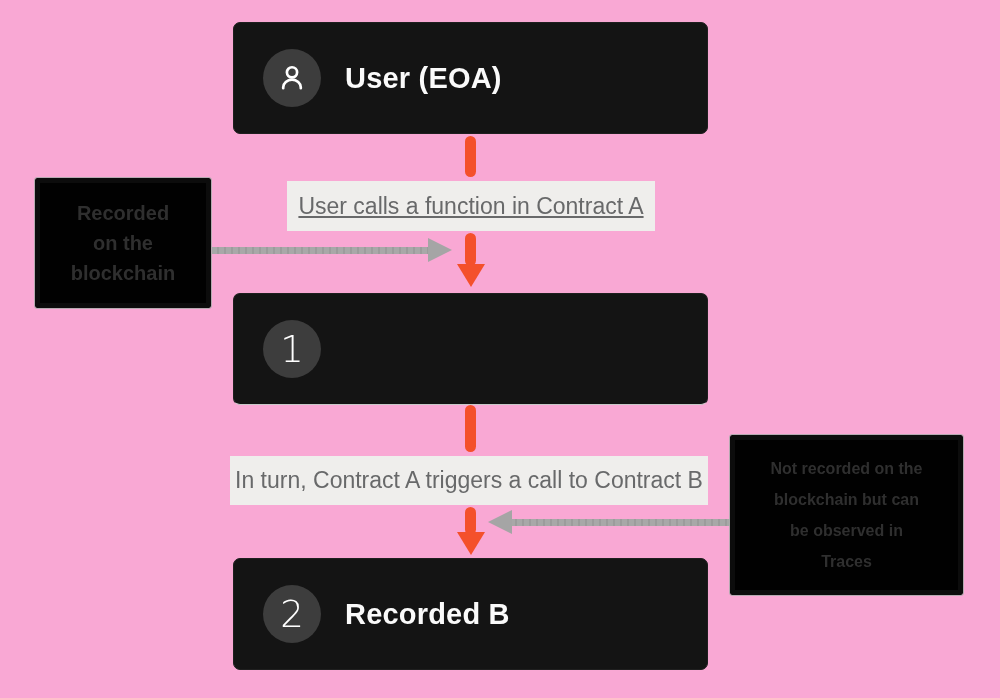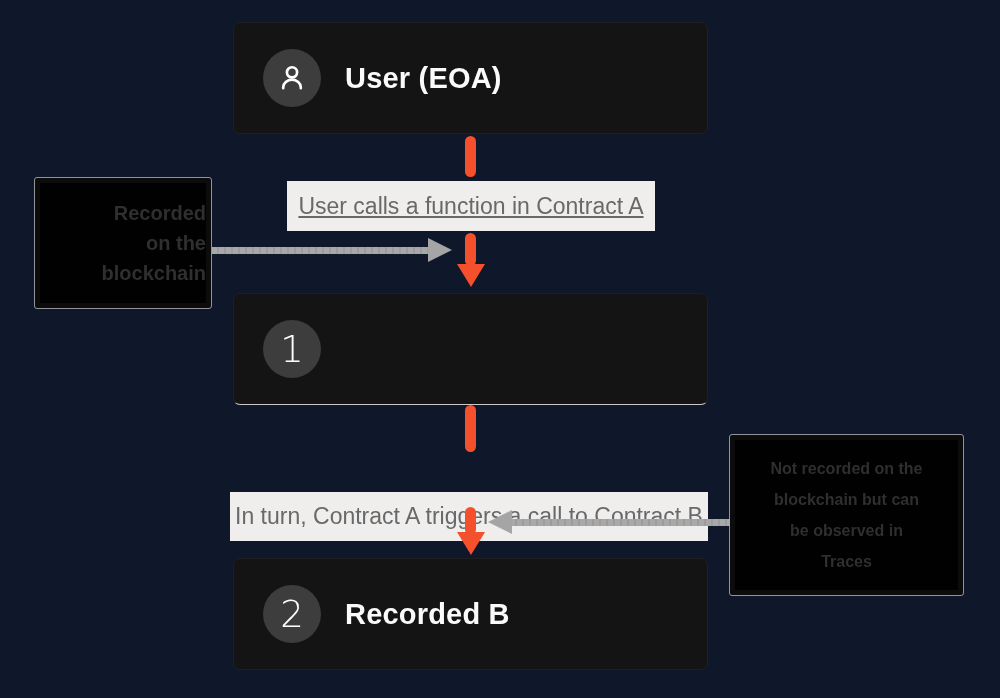--- a/index.html
+++ b/index.html
@@ -1,17 +1,17 @@
 <!DOCTYPE html>
 <html><head>
 <meta charset="utf-8">
 <style>
   html,body{margin:0;padding:0;background:#000;}
   .canvas{
-    position:relative;width:1000px;height:698px;background:#0f172a;overflow:hidden;
+    position:relative;width:1000px;height:698px;background:#f9a8d4;overflow:hidden;
     font-family:"Liberation Sans","DejaVu Sans",sans-serif;
   }
   
   .node{
     position:absolute;left:233px;width:475px;height:112px;
     background:#141414;border:1px solid #1f1f1f;border-radius:7px;
     display:flex;align-items:center;gap:24px;padding-left:29px;box-sizing:border-box;
   }
   .node--a{border-bottom:1px solid #c9c9c9;}
   .node .badge{
@@ -45,21 +45,21 @@
   .ghead--right{border-left:24px solid #a5a5a5;}
   .ghead--left{border-right:24px solid #a5a5a5;}
   
   .callout{
     position:absolute;background:#010101;border:5px solid #0c0c0c;
     outline:1px solid rgba(170,170,170,.85);border-radius:2px;
     display:flex;flex-direction:column;align-items:center;justify-content:center;
     color:#2f2f2f;font-weight:bold;text-align:center;box-sizing:border-box;
   }
   .callout .ln{display:block;}
-  .callout--left{left:35px;top:178px;width:176px;height:130px;font-size:20px;line-height:30px;align-items:flex-end;}
+  .callout--left{left:35px;top:178px;width:176px;height:130px;font-size:20px;line-height:30px;}
   .callout--right{left:730px;top:435px;width:233px;height:160px;font-size:16px;line-height:31px;}
 </style>
 </head>
 <body>
 
 <div class="canvas">
 
   <div class="node" style="top:22px;">
     <div class="badge">
       <svg width="34" height="34" viewBox="0 0 24 24">
@@ -87,21 +87,21 @@
   <div class="ghead ghead--right" style="left:428px;top:238px;"></div>
 
   <div class="node node--a" style="top:293px;">
     <div class="badge">
       <span class="num">1</span>
     </div>
   </div>
 
   <div class="oshaft" style="left:465px;top:405px;height:47px;"></div>
 
-  <div class="edge-label" style="left:230px;top:456px;width:478px;height:49px;margin-top:36px;">In turn, Contract A triggers a call to Contract B</div>
+  <div class="edge-label" style="left:230px;top:456px;width:478px;height:49px;">In turn, Contract A triggers a call to Contract B</div>
 
   <div class="oshaft" style="left:465px;top:507px;height:28px;"></div>
   <div class="ohead" style="left:457px;top:532px;"></div>
 
   <div class="callout callout--right">
     <span class="ln">Not recorded on the</span>
     <span class="ln">blockchain but can</span>
     <span class="ln">be observed in</span>
     <span class="ln">Traces</span>
   </div>

